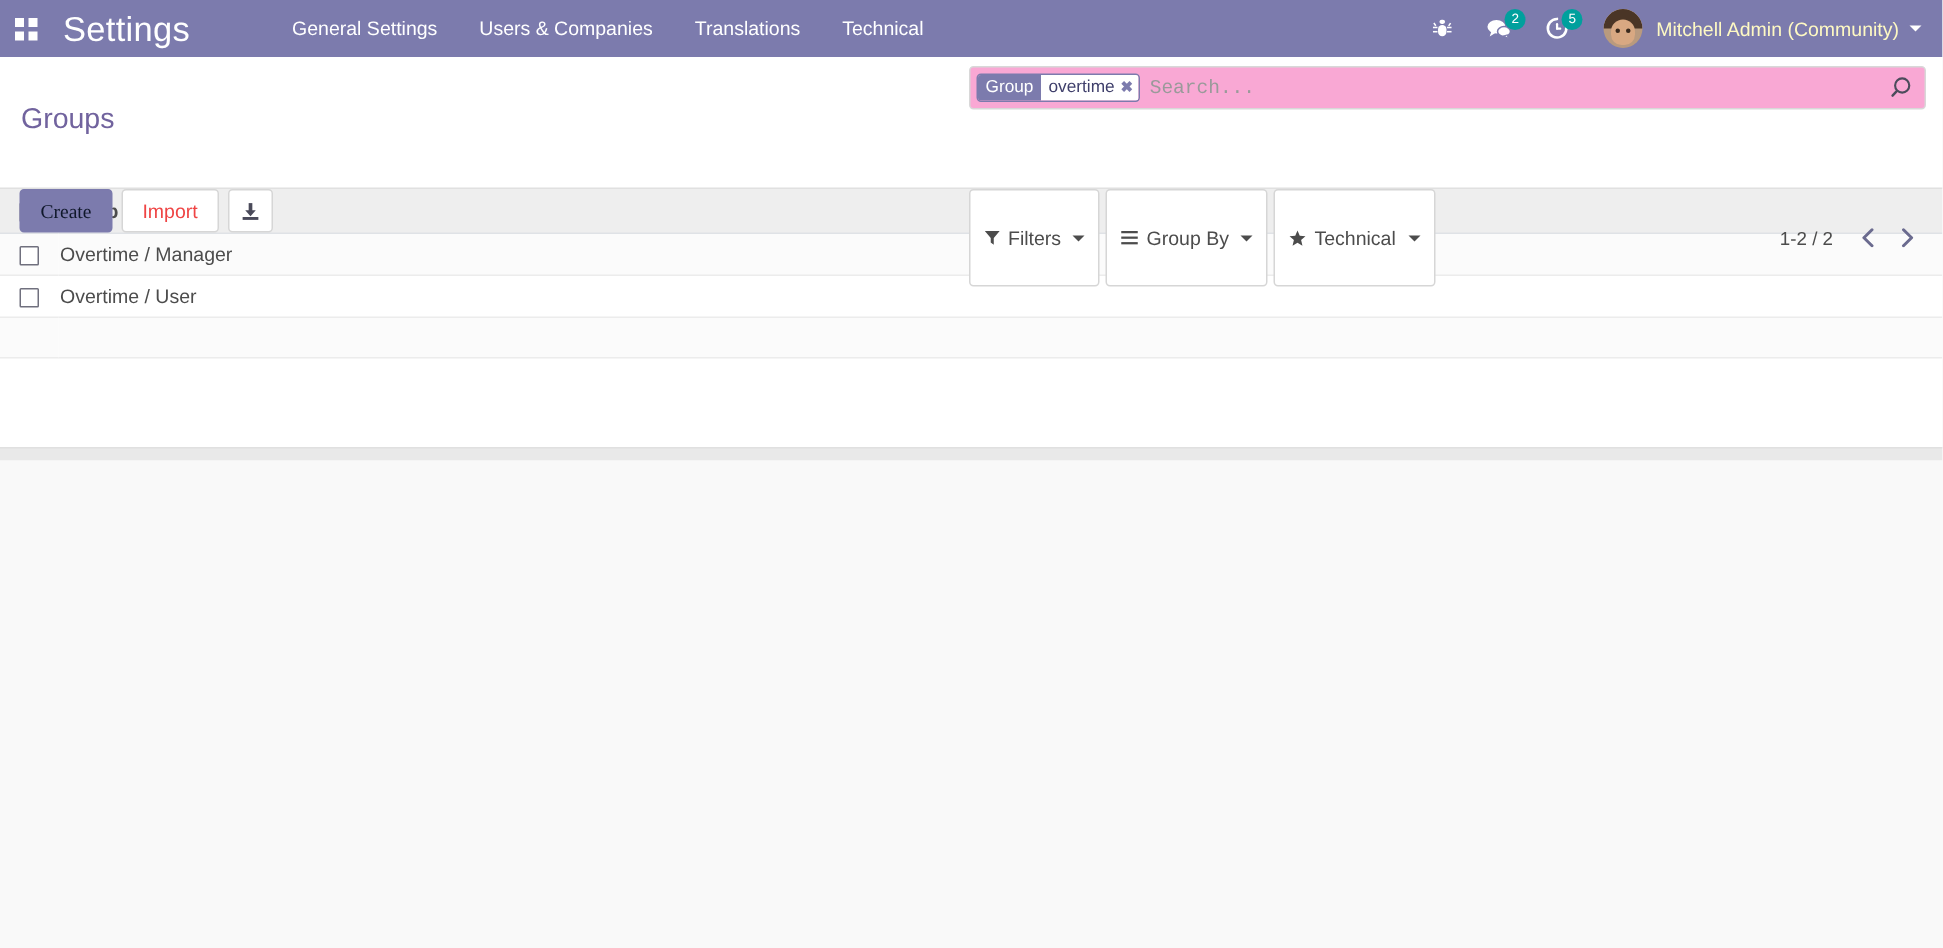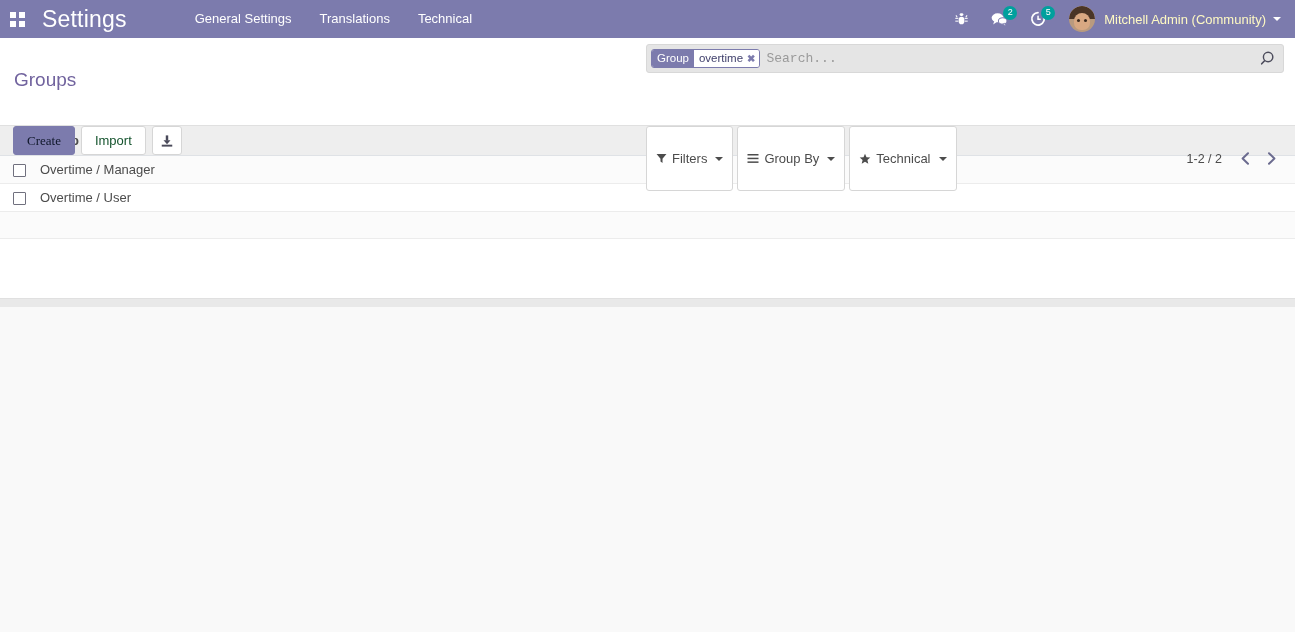--- a/index.html
+++ b/index.html
@@ -189,21 +189,21 @@
     border: 1px solid transparent;
   }
   .btn-primary {
     background: #7c7bad;
     color: #0f172a;
     border-color: #7c7bad;
     font-family: Liberation Serif, serif;
   }
   .btn-secondary {
     background: #ffffff;
-    color: #14532d;
+    color: #ef4444;
     border-color: #d6d6d6;
   }
   .btn-icon {
     background: #ffffff;
     border: 1px solid #d6d6d6;
     border-radius: 3px;
     width: 30px;
     height: 29px;
     display: flex;
     align-items: center;
@@ -216,21 +216,21 @@
     position: absolute;
     left: 646px;
     top: 6px;
     width: 638px;
   }
   .search-bar {
     display: flex;
     align-items: center;
     border: 1px solid #d8d8d8;
     border-radius: 3px;
-    background: #e5e5e5;
+    background: #f9a8d4;
     height: 29px;
     padding: 0 6px 0 4px;
   }
   .facet {
     display: flex;
     align-items: stretch;
     height: 19px;
     border-radius: 3px;
     overflow: hidden;
     border: 1px solid #7c7bad;
@@ -401,20 +401,21 @@
         <i></i>
         <i></i>
         <i></i>
     </div>
   </div>
 
   <div class="brand">Settings</div>
 
   <div class="main-menu">
     <div class="menu-item">General Settings</div>
+    <div class="menu-item">Users &amp; Companies</div>
     <div class="menu-item">Translations</div>
     <div class="menu-item">Technical</div>
   </div>
 
   <div class="navbar-right">
 
     <div class="nav-icon-btn">
       <svg width="15" height="15" viewBox="0 0 16 16">
         <g fill="#ffffff">
           <rect x="6" y="1.2" width="4" height="3" rx="1.6"></rect>

